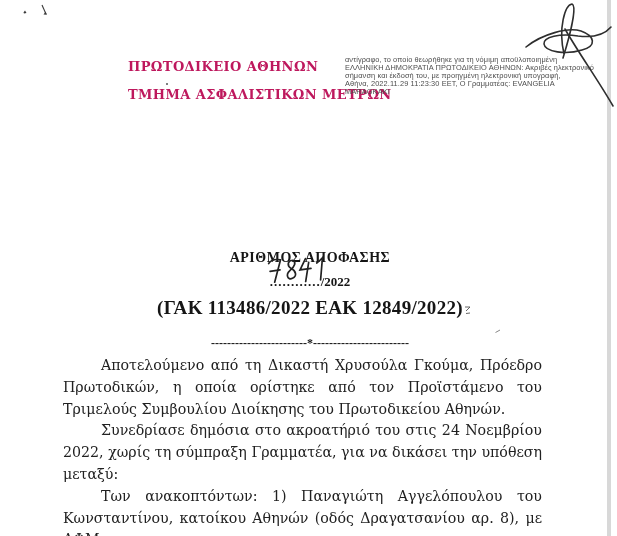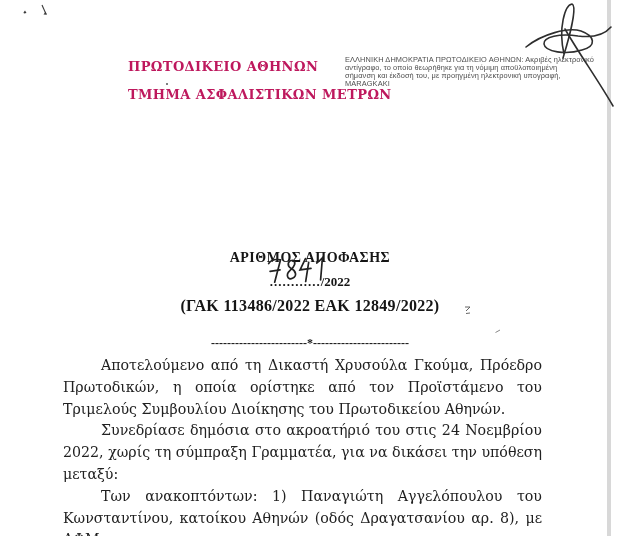--- a/index.html
+++ b/index.html
@@ -25,21 +25,21 @@
 
   
   .sig { position:absolute; left:518px; top:0px; width:99px; height:110px; }
   .sig svg { width:100%; height:100%; }
 
   
   .decision-line { position:absolute; left:63px; width:494px; text-align:center;
                    font-weight:bold; color:#151515; white-space:nowrap;font-family:Liberation Serif, serif; }
   .dec-title  { top:250px; font-size:14px; letter-spacing:0.5px; }
   .dec-number { top:274px; font-size:13px; }
-  .dec-gak    { top:297px; font-size:16px; letter-spacing:0.3px; }
+  .dec-gak    { top:297px; font-size:19px; letter-spacing:0.3px; }
   .dec-court  { top:319px; font-size:14px; letter-spacing:0.5px; }
   .dec-sep    { top:336px; font-size:12px; font-weight:bold; letter-spacing:0px; }
 
   .nl-inner { position:relative; display:inline-block; }
   .nl-inner .dots { font-weight:bold; letter-spacing:1px; }
   .handwritten-svg { position:absolute; left:-4px; top:-19px; width:64px; height:28px;
                      transform:rotate(-3deg); }
 
   
   .body-text { position:absolute; left:63px; top:355px; width:479px;
@@ -77,23 +77,24 @@
   <svg class="artifact a-tick" viewBox="0 0 6 5">
     <path d="M0.5,3.5 L5,1" stroke="#666" stroke-width="0.8" fill="none"></path>
   </svg>
 
   <div class="header">
     <span class="h-line">ΠΡΩΤΟΔΙΚΕΙΟ ΑΘΗΝΩΝ</span>
     <span class="h-line">ΤΜΗΜΑ ΑΣΦΑΛΙΣΤΙΚΩΝ ΜΕΤΡΩΝ</span>
   </div>
 
   <div class="stamp">
+    <span class="s-line">αντίγραφο, το οποίο θεωρήθηκε για τη νόμιμη αποϋλοποιημένη</span>
     <span class="s-line">ΕΛΛΗΝΙΚΗ ΔΗΜΟΚΡΑΤΙΑ ΠΡΩΤΟΔΙΚΕΙΟ ΑΘΗΝΩΝ: Ακριβές ηλεκτρονικό</span>
-    <span class="s-line">αντίγραφο, το οποίο θεωρήθηκε για τη νόμιμη αποϋλοποιημένη</span>
     <span class="s-line">σήμανση και έκδοσή του, με προηγμένη ηλεκτρονική υπογραφή,</span>
+    <span class="s-line">Αθήνα, 2022.11.29 11:23:30 EET, Ο Γραμματέας: EVANGELIA</span>
     <span class="s-line">MARAGKAKI</span>
   </div>
 
   <div class="sig">
     <svg viewBox="0 0 99 110">
       <g stroke="#2e2e2e" stroke-width="1.6" fill="none" stroke-linecap="round">
         <path d="M46,54 C40,28 47,5 54,4 C59,6 53,32 45,58"></path>
         <path d="M8,47 C24,34 50,27 63,31 C77,36 79,46 64,50 C48,55 27,52 26,44 C25,37 42,33 60,36 C76,38 87,34 93,27"></path>
         <path d="M47,29 C60,52 80,80 95,106"></path>
       </g>

